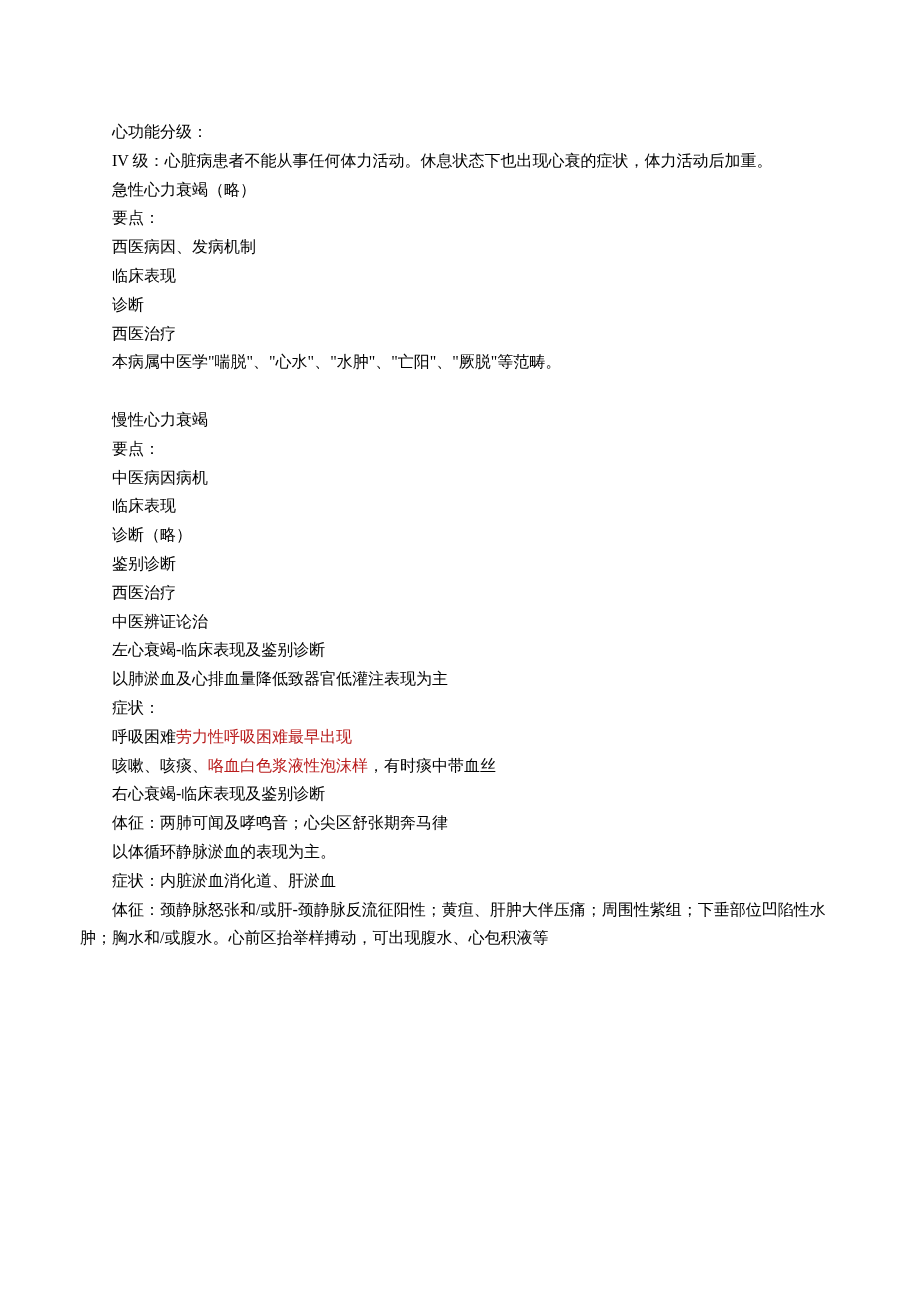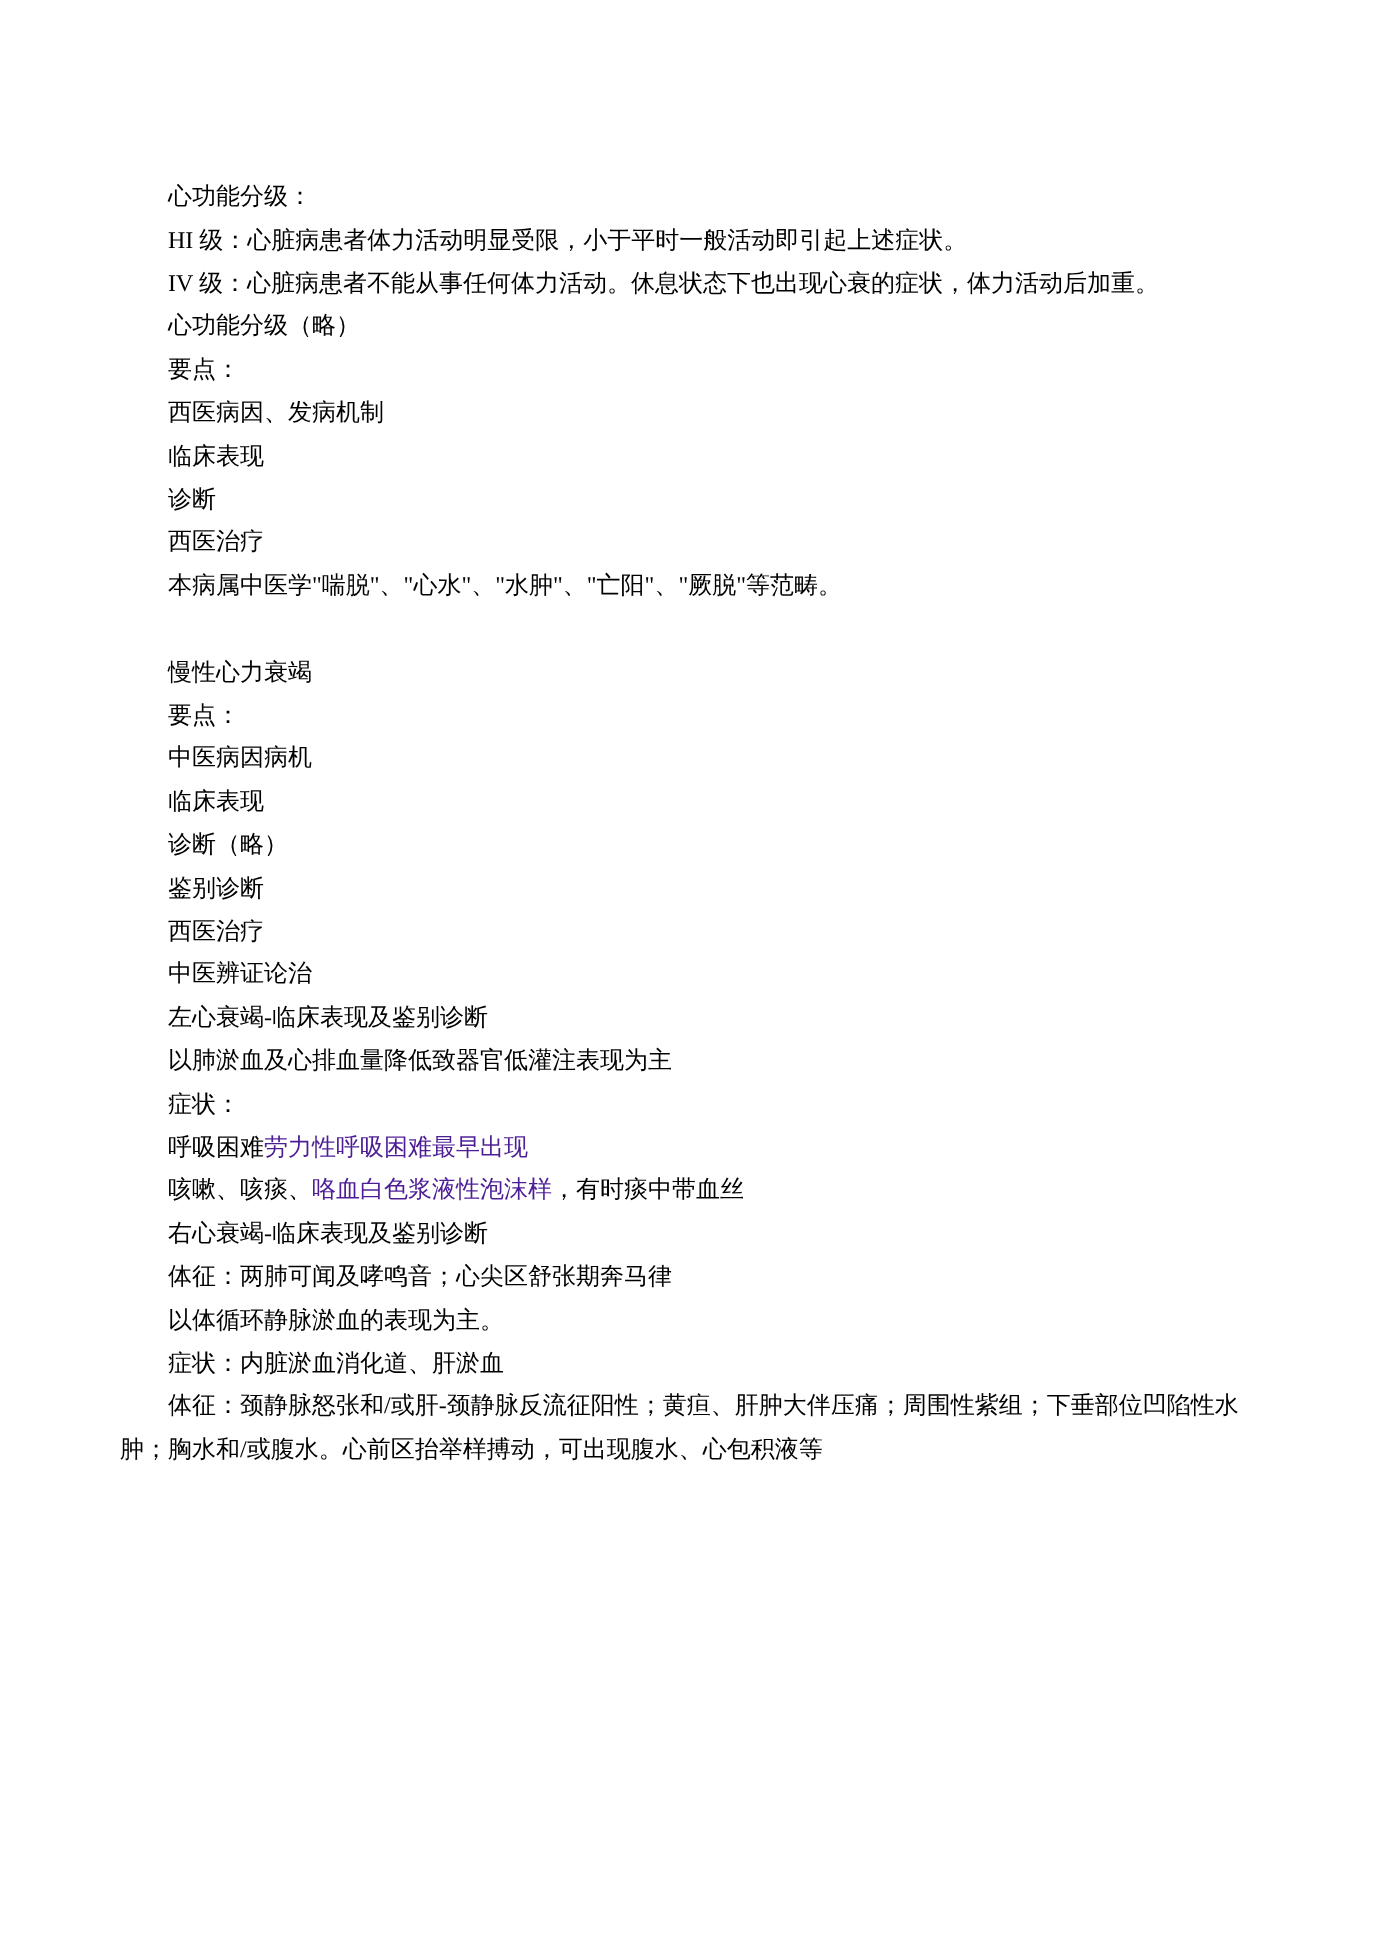--- a/index.html
+++ b/index.html
@@ -20,32 +20,31 @@
   }
   .para {
     text-indent: 2em;
     margin: 0;
     white-space: normal;
   }
   .spacer {
     height: 1.8em;
   }
   .red {
-    color: #4c1d95;
+    color: #b91c1c;
   }
 </style>
 </head>
 <body>
 
 <div class="page">
 
   <p class="para">心功能分级：</p>
-  <p class="para">HI 级：心脏病患者体力活动明显受限，小于平时一般活动即引起上述症状。</p>
   <p class="para">IV 级：心脏病患者不能从事任何体力活动。休息状态下也出现心衰的症状，体力活动后加重。</p>
-  <p class="para">心功能分级（略）</p>
+  <p class="para">急性心力衰竭（略）</p>
   <p class="para">要点：</p>
   <p class="para">西医病因、发病机制</p>
   <p class="para">临床表现</p>
   <p class="para">诊断</p>
   <p class="para">西医治疗</p>
   <p class="para">本病属中医学"喘脱"、"心水"、"水肿"、"亡阳"、"厥脱"等范畴。</p>
 
   <div class="spacer"></div>
 
   <p class="para">慢性心力衰竭</p>

